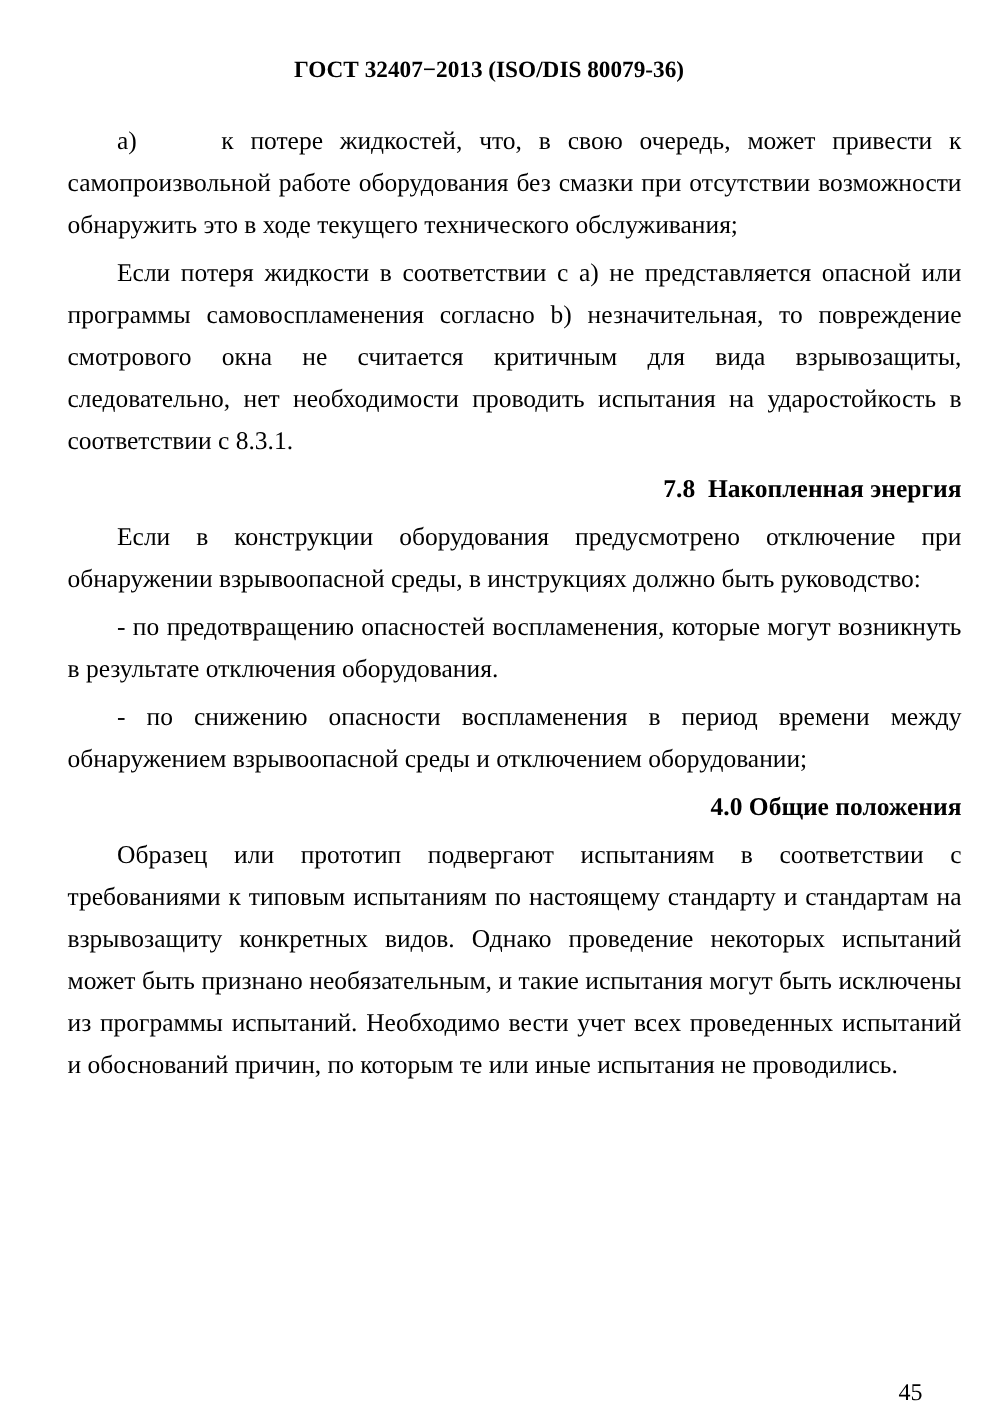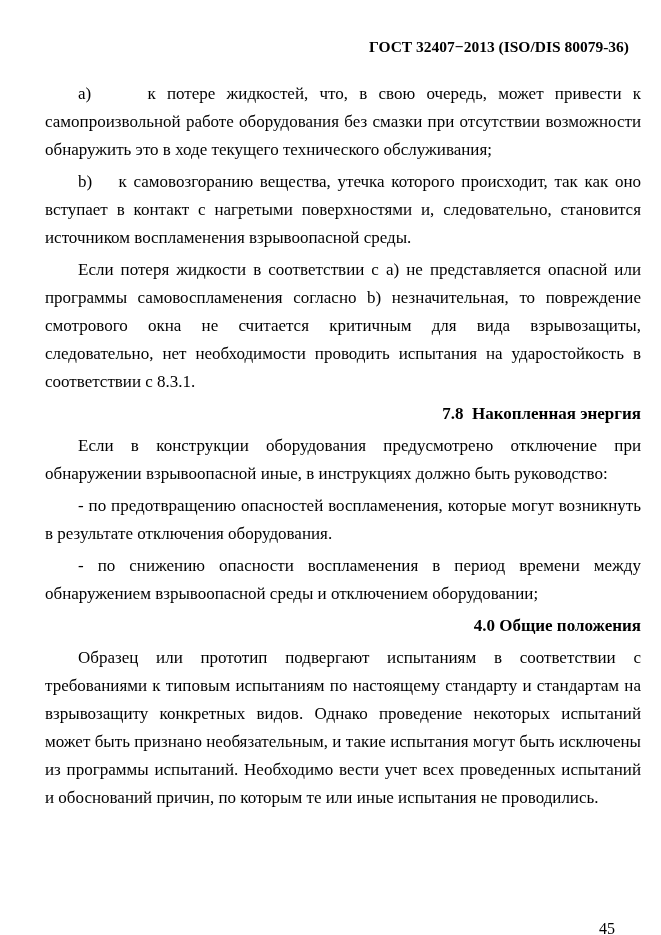--- a/index.html
+++ b/index.html
@@ -13,22 +13,22 @@
     height: 935px;
     background: #ffffff;
     font-family: "Liberation Serif", "DejaVu Serif", serif;
     color: #000000;
     overflow: hidden;
   }
   .running-header {
     position: absolute;
     top: 38px;
     left: 45px;
-    right: 32px;
-    text-align: right;
+    right: 54px;
+    text-align: center;
     font-weight: bold;
     font-size: 15.5px;
     line-height: 18px;
     white-space: nowrap;
     font-family: Liberation Serif, serif;
   }
   .content {
     position: absolute;
     top: 64px;
     left: 45px;
@@ -58,24 +58,23 @@
 </style>
 </head>
 <body>
 
 <div class="page">
 
   <div class="running-header">ГОСТ 32407−2013 (ISO/DIS 80079-36)</div>
 
   <div class="content">
     <p class="para">а)&nbsp;&nbsp;&nbsp;&nbsp;&nbsp;к потере жидкостей, что, в свою очередь, может привести к самопроизвольной работе оборудования без смазки при отсутствии возможности обнаружить это в ходе текущего технического обслуживания;</p>
-    <p class="para">b)&nbsp;&nbsp;&nbsp;&nbsp;к самовозгоранию вещества, утечка которого происходит, так как оно вступает в контакт с нагретыми поверхностями и, следовательно, становится источником воспламенения взрывоопасной среды.</p>
     <p class="para">Если потеря жидкости в соответствии с а) не представляется опасной или программы самовоспламенения согласно b) незначительная, то повреждение смотрового окна не считается критичным для вида взрывозащиты, следовательно, нет необходимости проводить испытания на ударостойкость в соответствии с 8.3.1.</p>
     <p class="heading">7.8&nbsp; Накопленная энергия</p>
-    <p class="para">Если в конструкции оборудования предусмотрено отключение при обнаружении взрывоопасной иные, в инструкциях должно быть руководство:</p>
+    <p class="para">Если в конструкции оборудования предусмотрено отключение при обнаружении взрывоопасной среды, в инструкциях должно быть руководство:</p>
     <p class="para">- по предотвращению опасностей воспламенения, которые могут возникнуть в результате отключения оборудования.</p>
     <p class="para">- по снижению опасности воспламенения в период времени между обнаружением взрывоопасной среды и отключением оборудовании;</p>
     <p class="heading">4.0 Общие положения</p>
     <p class="para">Образец или прототип подвергают испытаниям в соответствии с требованиями к типовым испытаниям по настоящему стандарту и стандартам на взрывозащиту конкретных видов. Однако проведение некоторых испытаний может быть признано необязательным, и такие испытания могут быть исключены из программы испытаний. Необходимо вести учет всех проведенных испытаний и обоснований причин, по которым те или иные испытания не проводились.</p>
   </div>
 
   <div class="page-number">45</div>
 
 </div>
 

